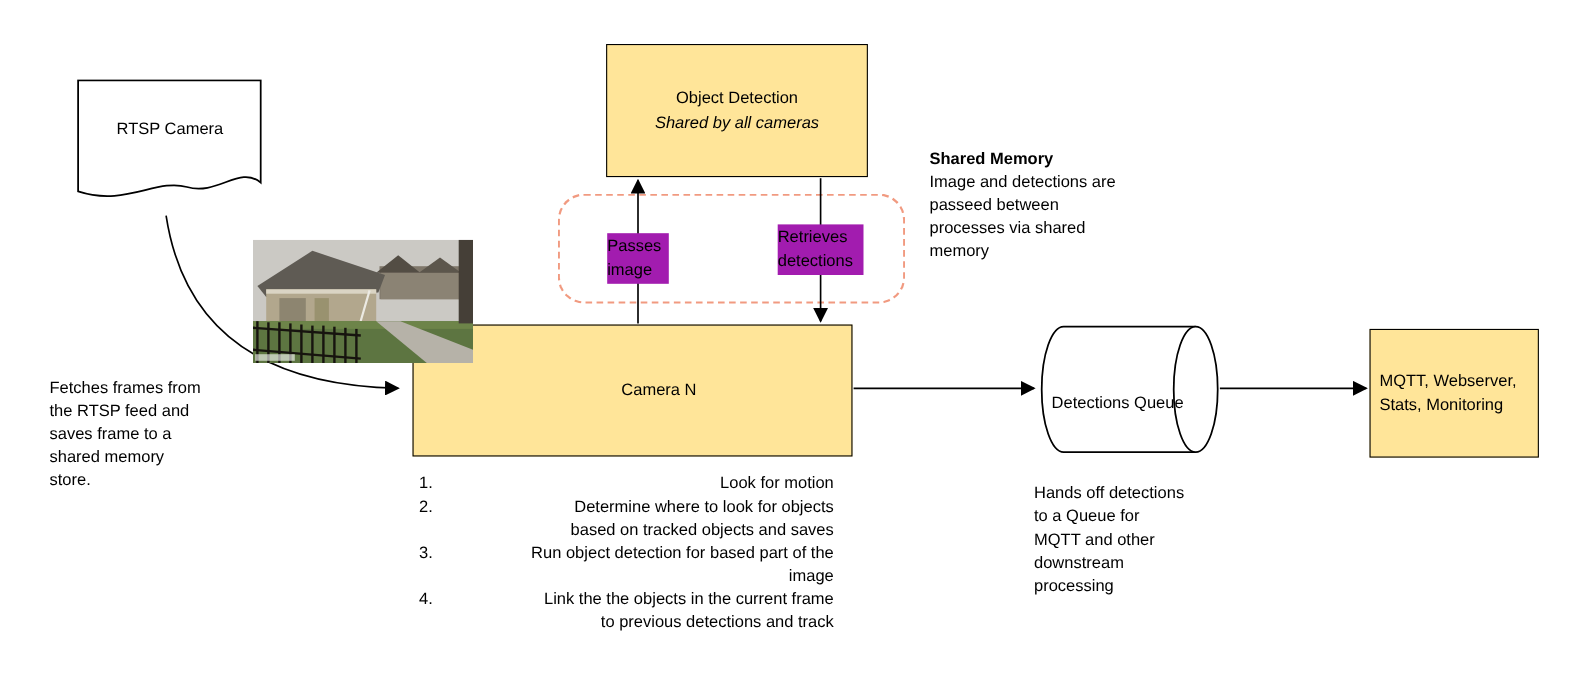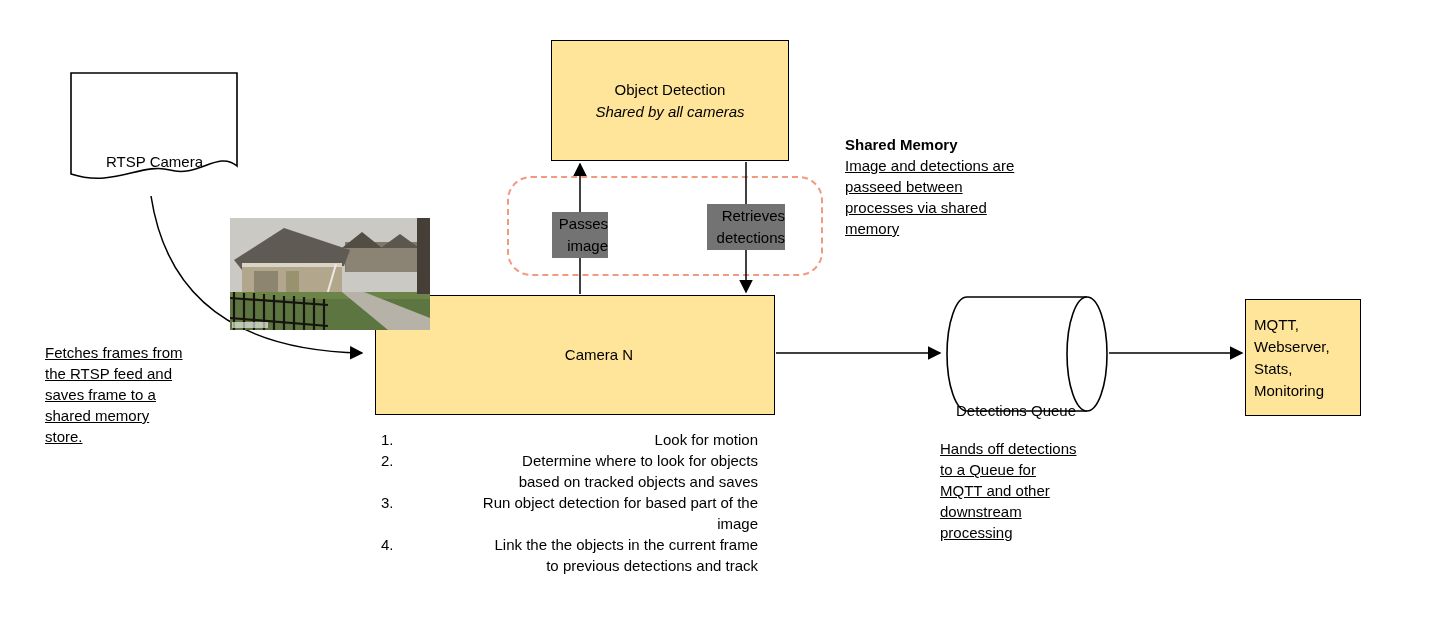--- a/index.html
+++ b/index.html
@@ -13,39 +13,39 @@
     border:1px solid var(--node-border,#000000);
     display:flex; align-items:center; justify-content:center;
     text-align:center; line-height:22px;
   }
   .node.outputs { justify-content:flex-start; text-align:left; padding:0 8px; }
   .node.outputs > div { width:128px; }
   .italic { font-style:italic; }
   .bold { font-weight:bold; }
 
   .doc-label, .queue-label {
-    display:flex; align-items:center; justify-content:center; text-align:center; line-height:22px;margin-top:44px;
+    display:flex; align-items:center; justify-content:center; text-align:center; line-height:22px;
   }
 
   .dashed-region {
     border:2px dashed var(--shared-memory-dash,#f19a80);
     border-radius:24px;
   }
 
   .edge { stroke:var(--arrow,#000000); stroke-width:1.5; }
 
   .edge-label {
     transform:translateX(-50%);
-    background:#737373;
-    text-align:right;
+    background:#a21caf;
+    text-align:left;
     line-height:22px;
     padding:1px 0;
   }
 
-  .note { line-height:21px; white-space:pre-line;text-decoration:underline; }
+  .note { line-height:21px; white-space:pre-line; }
 
   .steps {
     display:grid;
     grid-template-columns:55px 322px;
     line-height:21px;
   }
   .step-text { white-space:pre-line;text-align:right; }
 </style>
 </head>
 <body>
@@ -63,21 +63,21 @@
     <div>
       <div>Object Detection</div>
       <div class="italic">Shared by all cameras</div>
     </div>
   </div>
 
   <div class="abs node" style="left:375px; top:295px; width:400px; height:120px;padding-left:48px;">
     <div>Camera N</div>
   </div>
 
-  <div class="abs node outputs" style="left:1245px; top:299px; width:116px; height:117px;">
+  <div class="abs node outputs" style="left:1245px; top:299px; width:154px; height:117px;">
     <div>MQTT, Webserver, Stats, Monitoring</div>
   </div>
 
   <svg class="abs" style="left:945px; top:295px;" width="164" height="118">
     <path d="M142,2 L22,2 A20,57 0 0 0 22,116 L142,116" fill="#ffffff" stroke="#000000" stroke-width="1.6"></path>
     <ellipse cx="142" cy="59" rx="20" ry="57" fill="#ffffff" stroke="#000000" stroke-width="1.6"></ellipse>
   </svg>
   <div class="abs queue-label" style="left:945px; top:308px; width:142px; height:118px;">Detections Queue</div>
 
   <svg class="abs" style="left:0; top:0; pointer-events:none;" width="1448" height="625">

